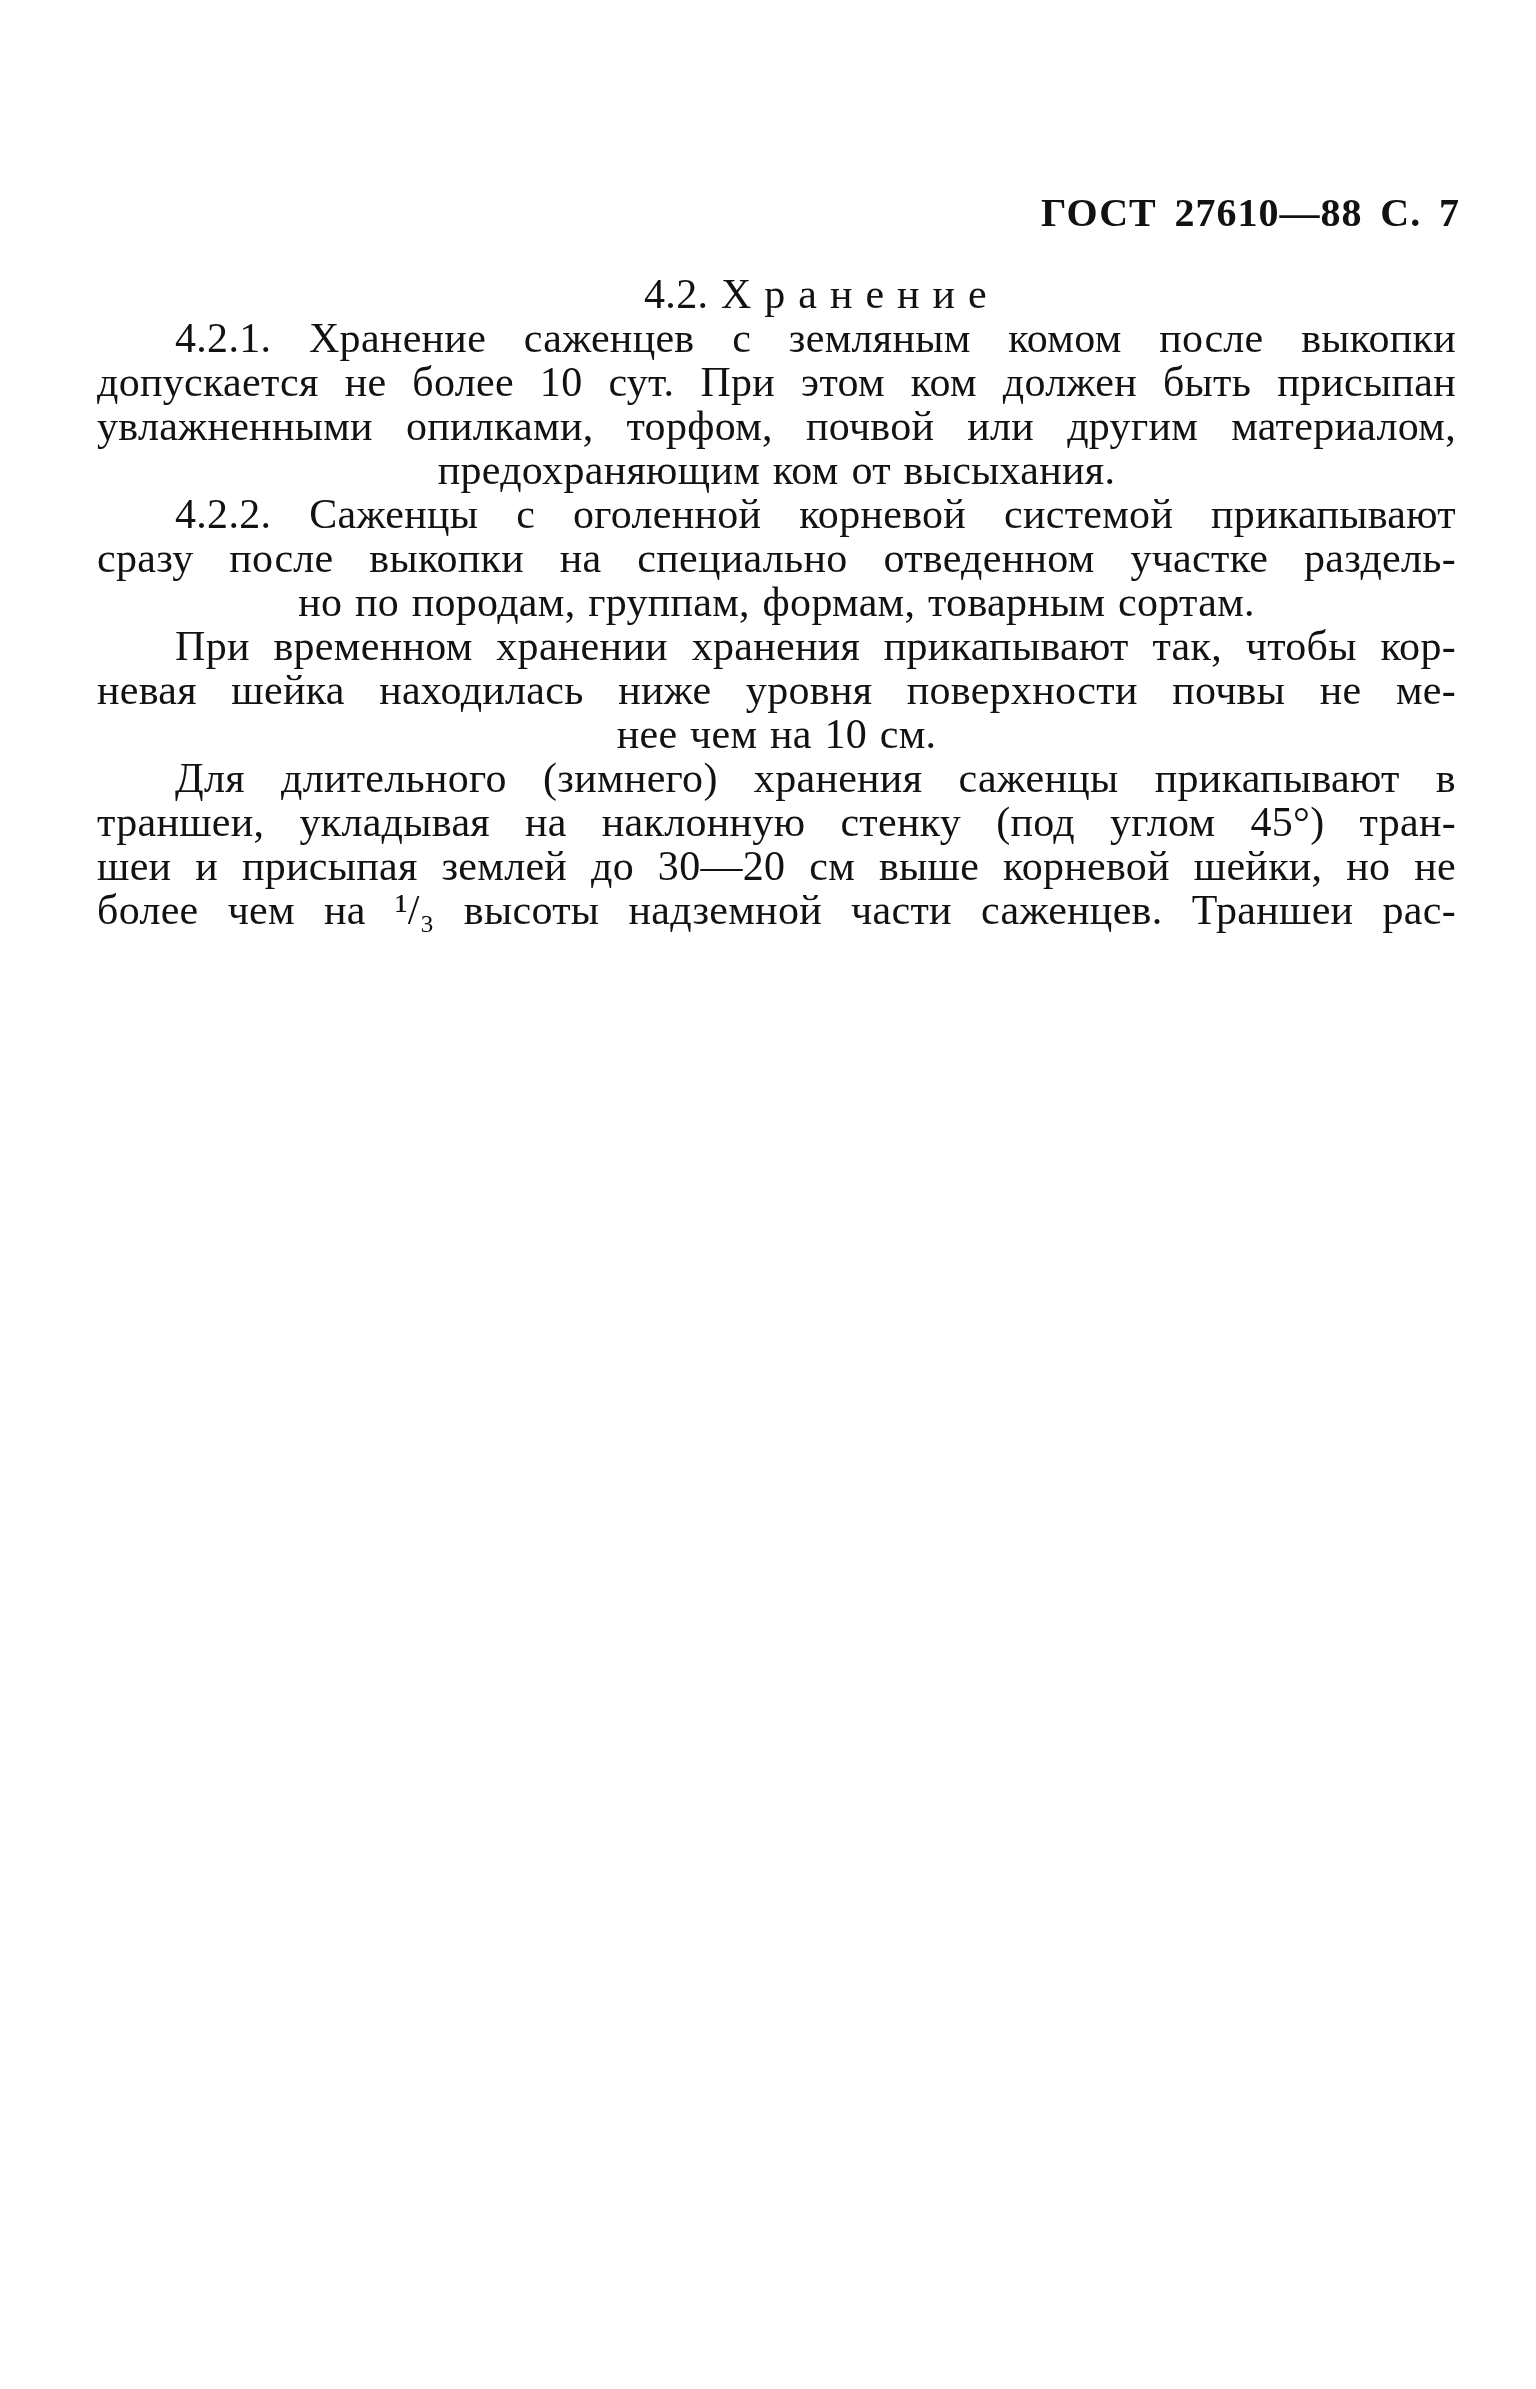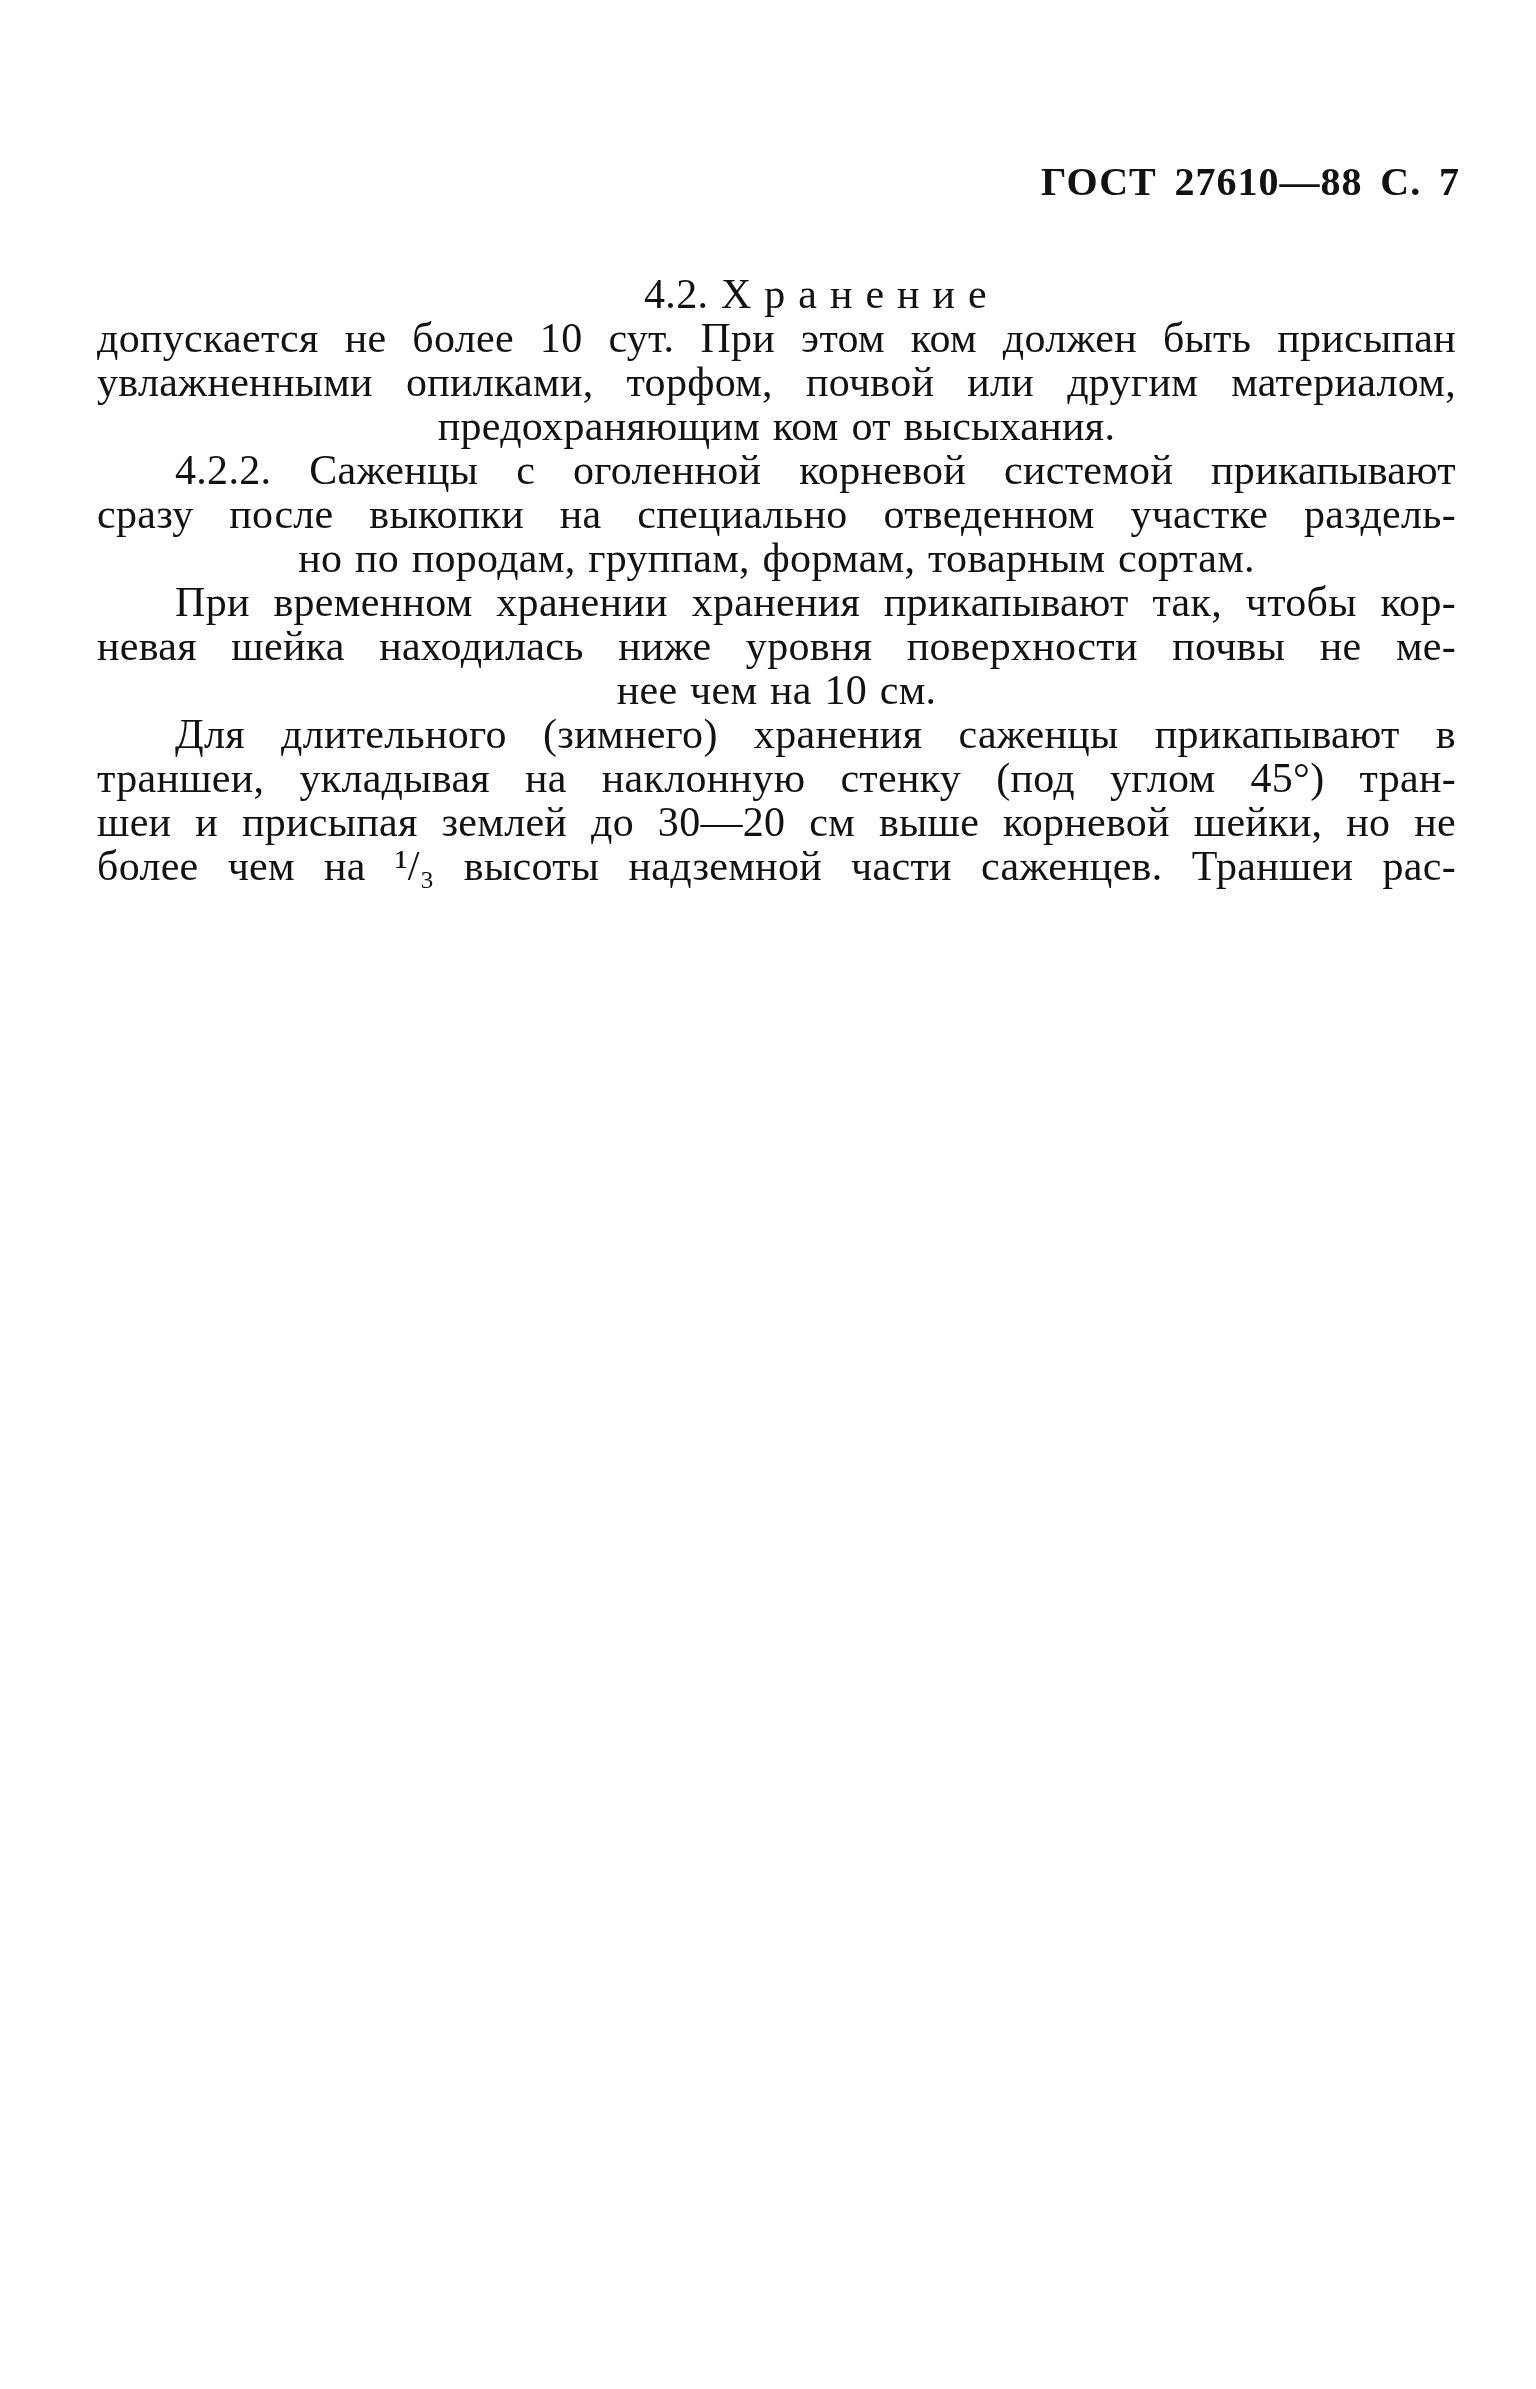--- a/index.html
+++ b/index.html
@@ -12,21 +12,21 @@
     width: 1536px;
     height: 2389px;
     margin: 0 auto;
     background: #ffffff;
     font-family: "Liberation Serif", "DejaVu Serif", serif;
     color: #121212;
     overflow: hidden;
   }
   .page-header {
     position: absolute;
-    top: 158px;
+    top: 189px;
     right: 76px;
     font-size: 40px;
     font-weight: bold;
     letter-spacing: 1px;
     word-spacing: 6.8px;
     white-space: nowrap;
   }
   .doc-body {
     position: absolute;
     left: 97px;
@@ -50,20 +50,21 @@
     padding-left: 78px;
   }
 </style>
 </head>
 <body>
 
 <div class="page">
   <div class="page-header">ГОСТ 27610—88 С. 7</div>
   <div class="doc-body">
       <div class="line indent">4.2. Х р а н е н и е</div>
+      <div class="line indent justify">4.2.1. Хранение саженцев с земляным комом после выкопки</div>
       <div class="line justify">допускается не более 10 сут. При этом ком должен быть присыпан</div>
       <div class="line justify">увлажненными опилками, торфом, почвой или другим материалом,</div>
       <div class="line">предохраняющим ком от высыхания.</div>
       <div class="line indent justify">4.2.2. Саженцы с оголенной корневой системой прикапывают</div>
       <div class="line justify">сразу после выкопки на специально отведенном участке раздель-</div>
       <div class="line">но по породам, группам, формам, товарным сортам.</div>
       <div class="line indent justify">При временном хранении хранения прикапывают так, чтобы кор-</div>
       <div class="line justify">невая шейка находилась ниже уровня поверхности почвы не ме-</div>
       <div class="line">нее чем на 10 см.</div>
       <div class="line indent justify">Для длительного (зимнего) хранения саженцы прикапывают в</div>

